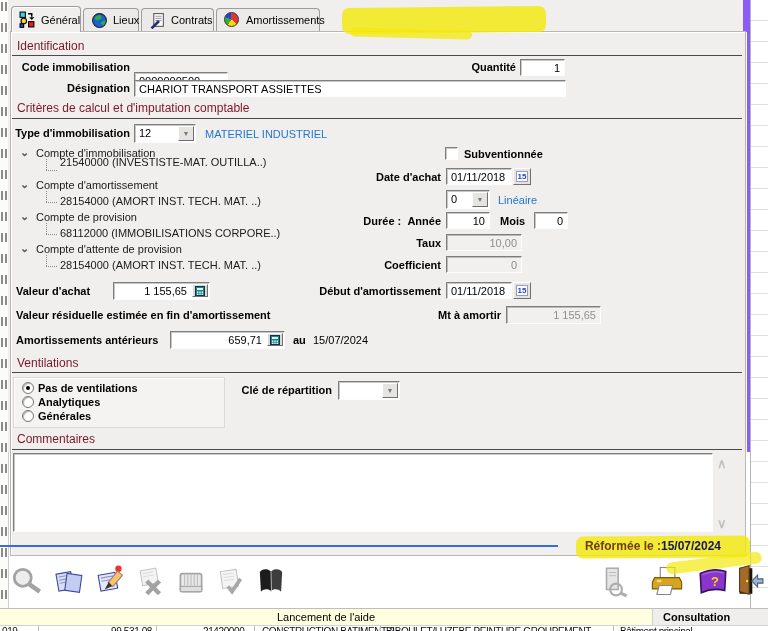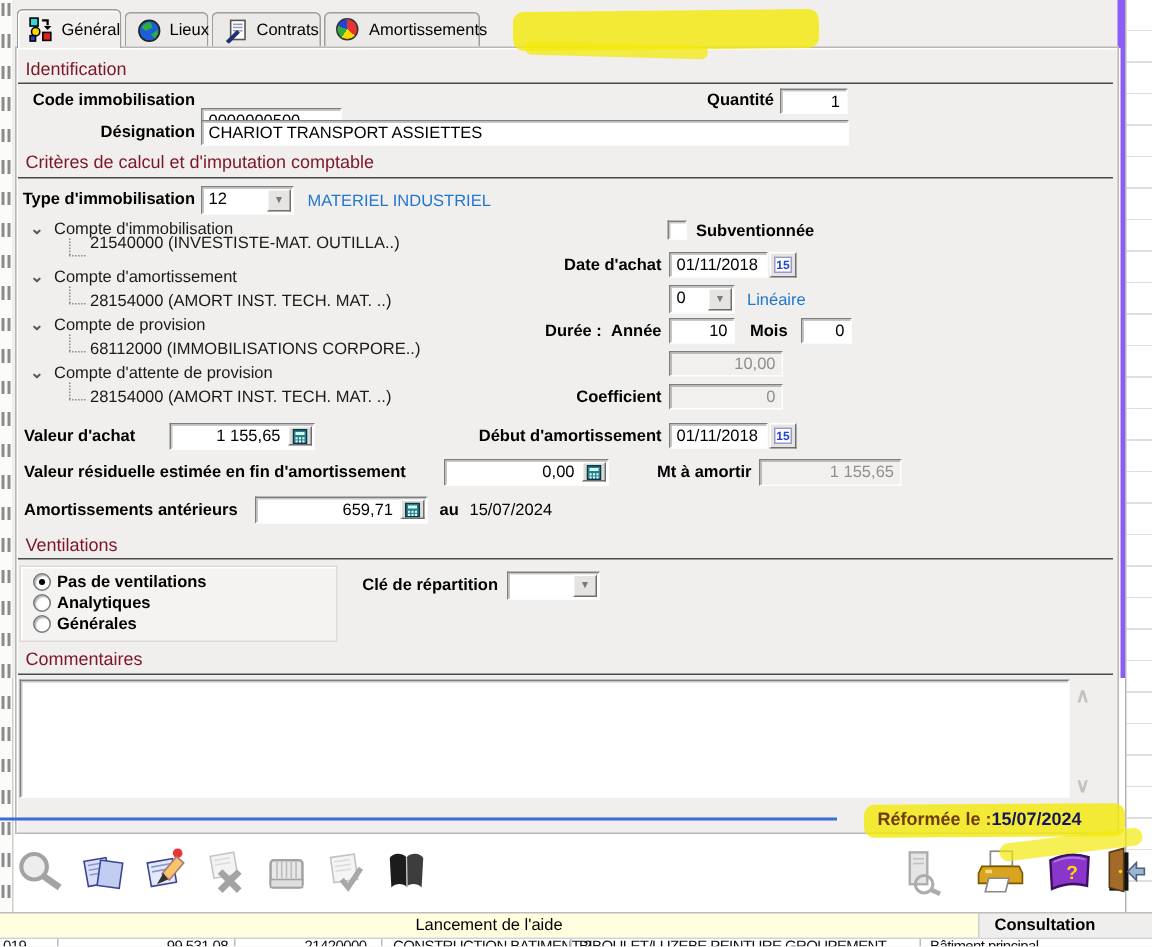--- a/index.html
+++ b/index.html
@@ -11,21 +11,21 @@
 
   
   #bg-left { left:0; top:0; width:9px; height:631px; background:#fbfbfa; border-right:1px solid #cfcfcf; }
   #bg-left::before, #bg-left::after { content:""; position:absolute; top:2px; bottom:0; width:2px;
      background:repeating-linear-gradient(to bottom, #8b8b8b 0 9px, transparent 9px 21px); }
   #bg-left::before { left:1px; } #bg-left::after { left:5px; }
   #bg-right { left:750px; top:0; width:18px; height:608px; background:#fff; border-left:1px solid #b5b5b5;
      background-image:repeating-linear-gradient(to bottom, transparent 0 20px, #dfdfdf 20px 21px); }
 
   
-  #dialog { left:8px; top:0; width:742px; height:452px; background:#f0efee; border-right:5px solid #8b5cf6; }
+  #dialog { left:8px; top:0; width:742px; height:452px; background:#f0efee; border-right:7px solid #8b5cf6; }
 
   
   .tab { position:absolute; top:8px; height:23px; background:#eceae8; border:1px solid #9d9d9d; border-bottom:none;
      border-radius:4px 4px 0 0; display:flex; align-items:center; gap:5px; padding:0 7px; cursor:default; }
   .tab.active { top:6px; height:26px; background:#f0efee; z-index:5; box-shadow:inset 1px 1px 0 #fff; }
   .tab-ico { width:17px; height:17px; display:inline-block; flex:0 0 auto; }
   .tab-lbl { font-size:11px; color:#000; }
 
   
   #groupframe { left:2px; top:31px; width:736px; height:525px; border:1px solid #b9b7b4; box-shadow:inset 1px 1px 0 #fff, 1px 1px 0 #fff; background:#f0efee; }
@@ -197,20 +197,21 @@
   </div>
   <div class="blue-txt" style="left:490px;top:194px">Linéaire</div>
 
   <div class="abs lbl rt" style="left:240px;top:215px;width:193px">
     <span>Durée :</span>&nbsp;&nbsp;<span>Année</span>
   </div>
   <div class="field rt" style="left:438px;top:212px;width:44px">10</div>
   <div class="abs lbl" style="left:492px;top:215px">Mois</div>
   <div class="field rt" style="left:526px;top:212px;width:34px">0</div>
 
+  <div class="abs lbl rt" style="left:240px;top:237px;width:193px">Taux</div>
   <div class="field dis rt" style="left:438px;top:234px;width:76px">10,00</div>
 
   <div class="abs lbl rt" style="left:240px;top:259px;width:193px">Coefficient</div>
   <div class="field dis rt" style="left:438px;top:256px;width:76px">0</div>
 
   <div class="abs lbl" style="left:8px;top:285px">Valeur d'achat</div>
   <div class="field rt" style="left:105px;top:282px;width:97px;height:18px;padding-right:22px">
     <span>1 155,65</span>
     <span class="calcbtn">
       <svg viewBox="0 0 10 10" width="10" height="10">
@@ -227,37 +228,20 @@
         </svg>
     </span>
   </div>
   <div class="abs lbl rt" style="left:300px;top:285px;width:133px">Début d'amortissement</div>
   <div class="field" style="left:438px;top:282px;width:66px">01/11/2018</div>
   <div class="sq-btn" style="left:505px;top:282px;width:18px;height:17px">
     <span style="background:#fff;border:1px solid #99c;color:#2244cc;font-size:8px;font-weight:bold;padding:0 1px">15</span>
   </div>
 
   <div class="abs lbl" style="left:8px;top:309px">Valeur résiduelle estimée en fin d'amortissement</div>
-  <div class="field rt" style="left:288px;top:306px;width:110px;height:18px;padding-right:22px">
-    <span>0,00</span>
-    <span class="calcbtn">
-      <svg viewBox="0 0 10 10" width="10" height="10">
-          <rect x="0.5" y="0.5" width="9" height="9" fill="#2a7f8f" stroke="#134"></rect>
-          <rect x="2" y="2" width="6" height="2" fill="#cfe"></rect>
-          <g fill="#dff">
-            <rect x="2" y="5.5" width="1.4" height="1.4"></rect>
-            <rect x="4.3" y="5.5" width="1.4" height="1.4"></rect>
-            <rect x="6.6" y="5.5" width="1.4" height="1.4"></rect>
-            <rect x="2" y="7.6" width="1.4" height="1.4"></rect>
-            <rect x="4.3" y="7.6" width="1.4" height="1.4"></rect>
-            <rect x="6.6" y="7.6" width="1.4" height="1.4"></rect>
-          </g>
-        </svg>
-    </span>
-  </div>
   <div class="abs lbl rt" style="left:408px;top:309px;width:85px">Mt à amortir</div>
   <div class="field dis rt" style="left:498px;top:306px;width:95px;height:18px">1 155,65</div>
 
   <div class="abs lbl" style="left:8px;top:334px">Amortissements antérieurs</div>
   <div class="field rt" style="left:162px;top:331px;width:115px;height:18px;padding-right:22px">
     <span>659,71</span>
     <span class="calcbtn">
       <svg viewBox="0 0 10 10" width="10" height="10">
           <rect x="0.5" y="0.5" width="9" height="9" fill="#2a7f8f" stroke="#134"></rect>
           <rect x="2" y="2" width="6" height="2" fill="#cfe"></rect>

